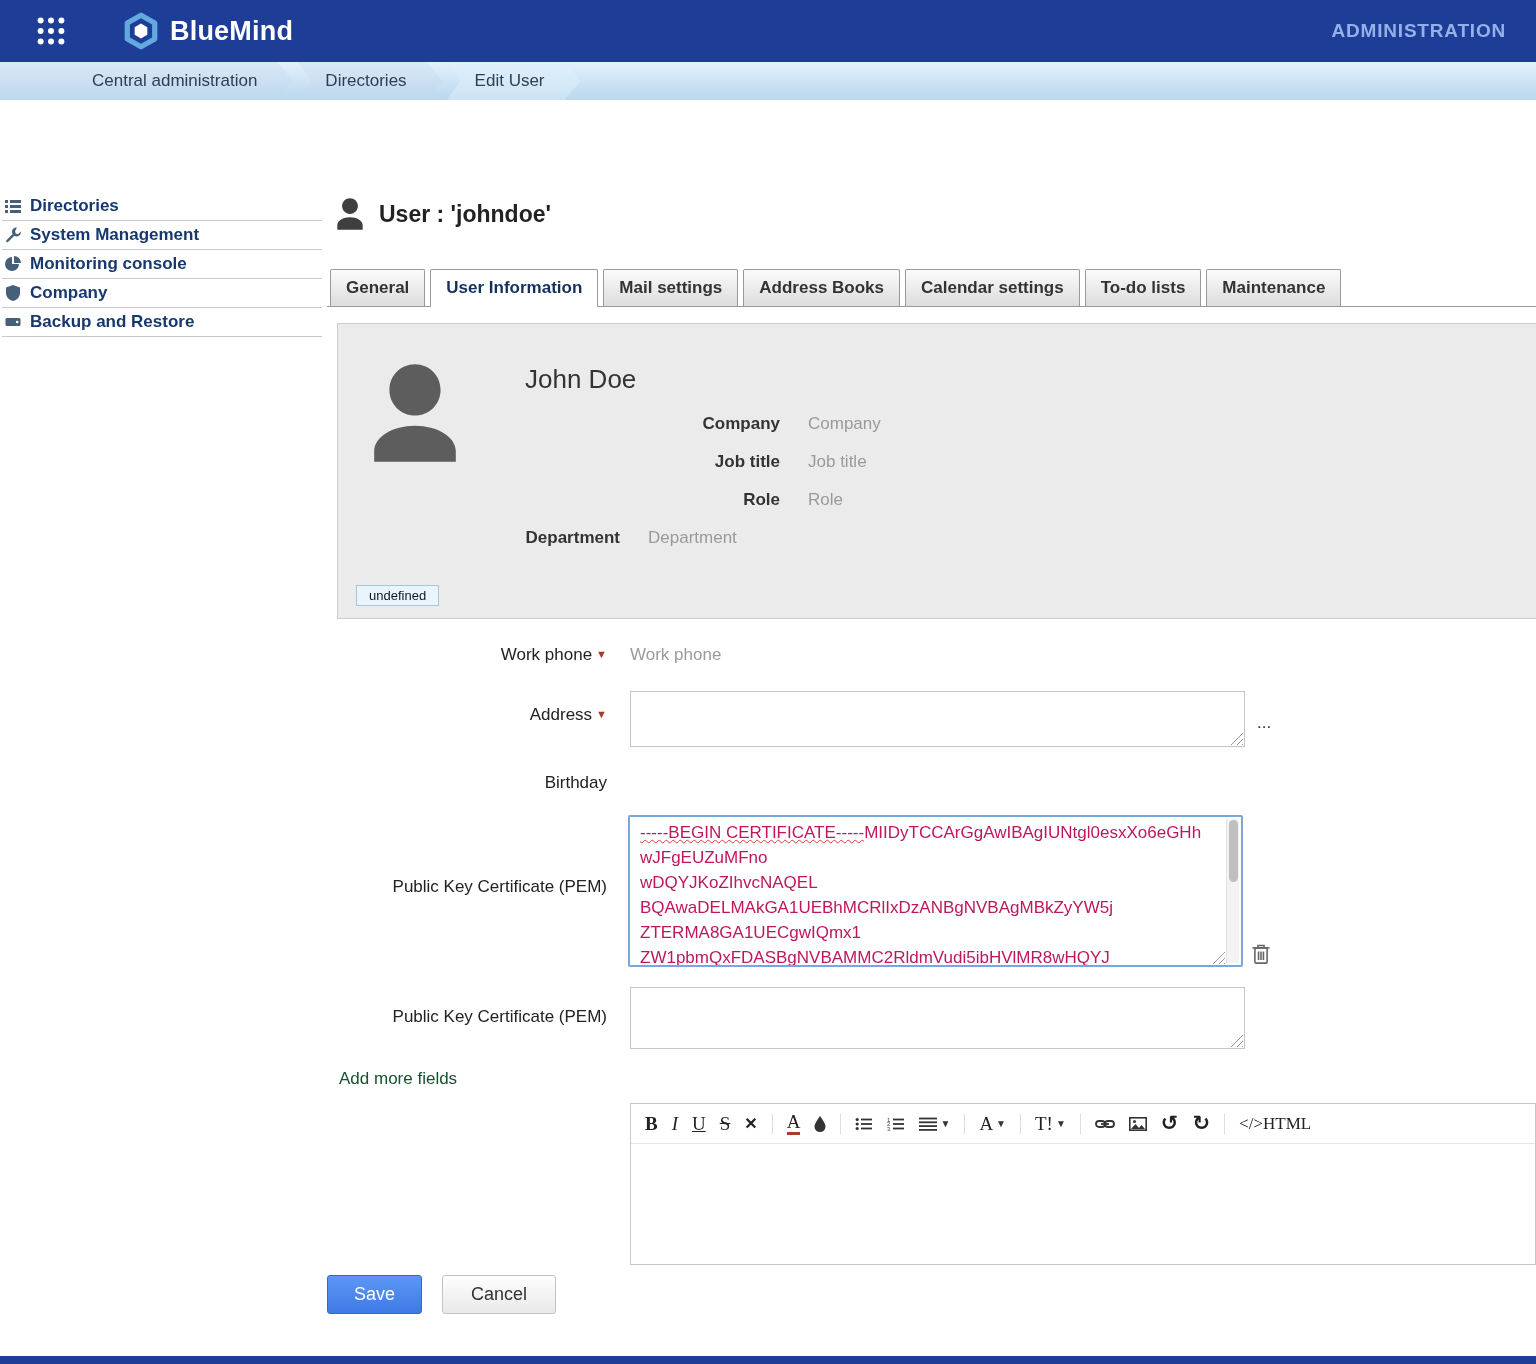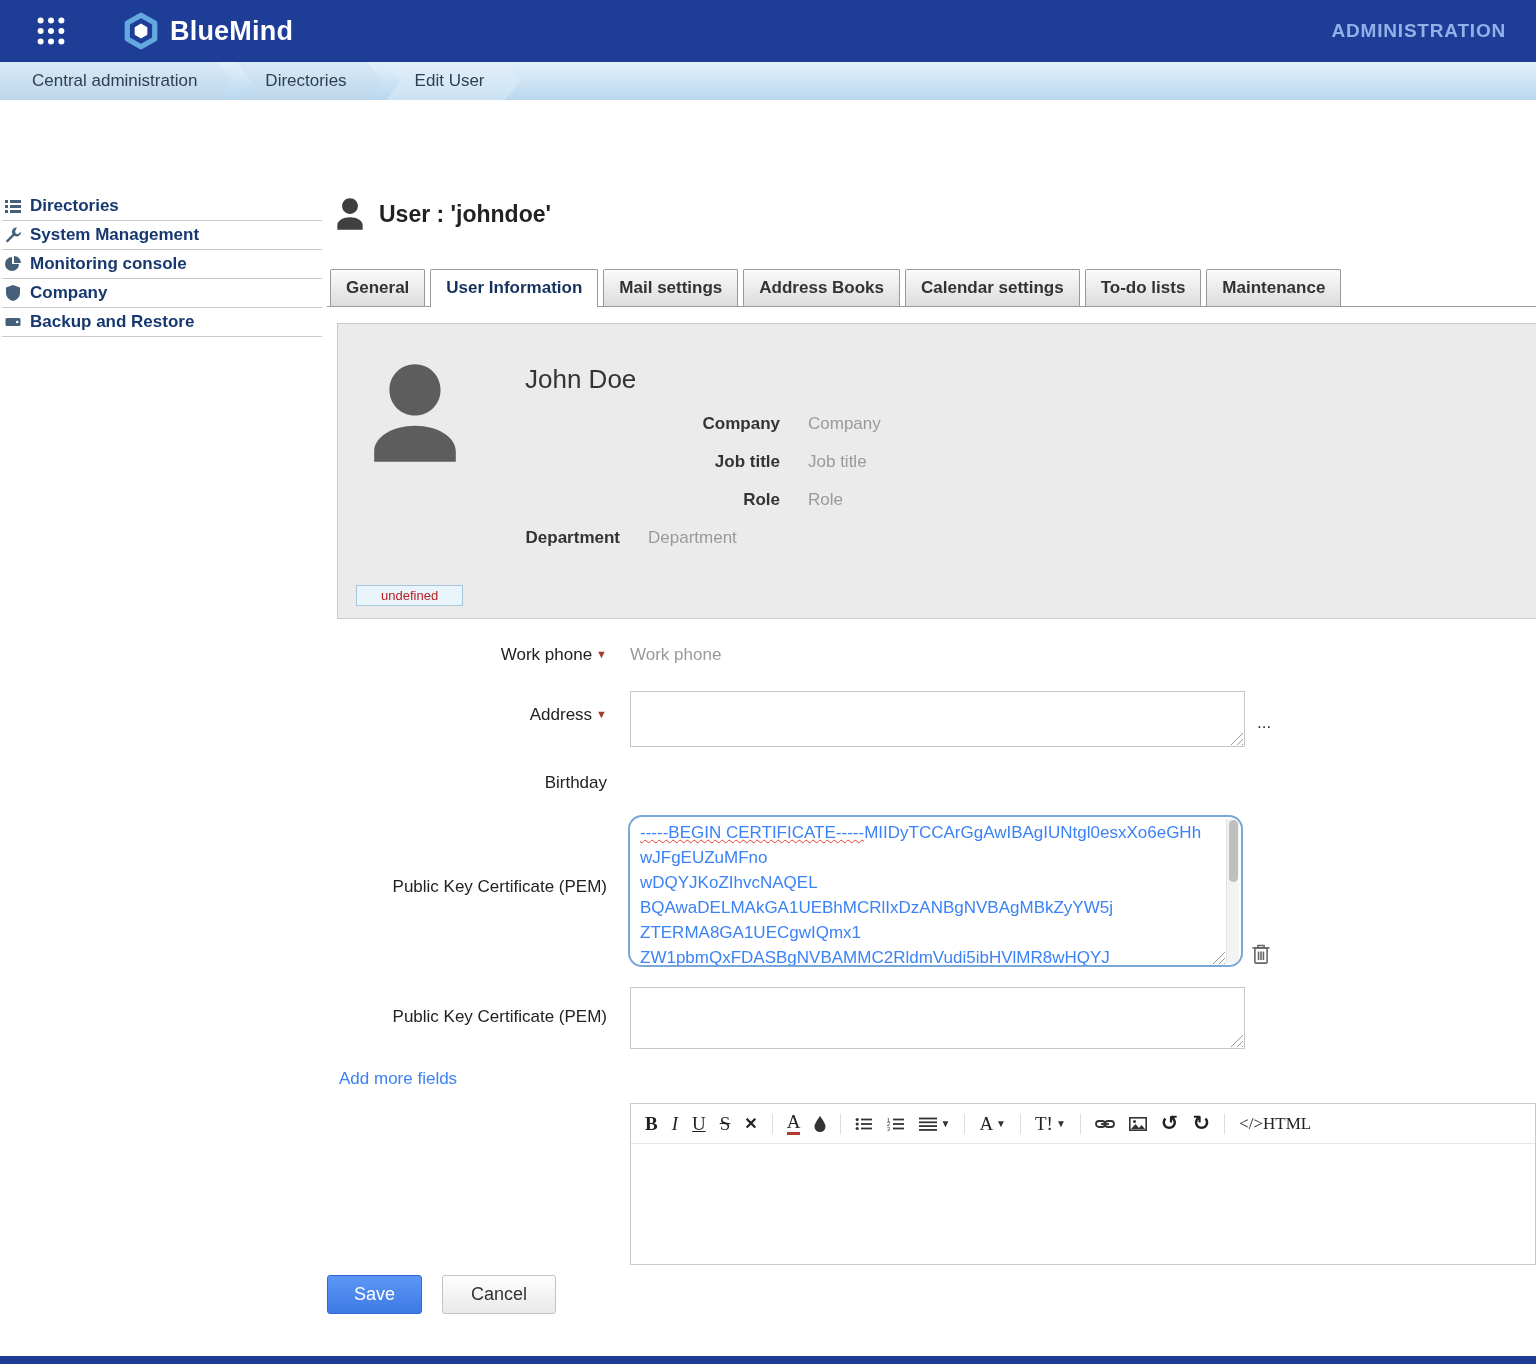--- a/index.html
+++ b/index.html
@@ -11,21 +11,21 @@
   .grid-icon { width:30px; height:30px; cursor:pointer; display:flex; }
   .brand { display:flex; align-items:center; gap:10px; margin-left:56px; }
   .brand-name { color:#fff; font-size:27px; font-weight:bold; letter-spacing:.2px; }
   .admin-label { margin-left:auto; color:#93b1e8; font-weight:bold; font-size:19px; letter-spacing:.8px; }
 
   
   .breadcrumb-bar { height:38px; background:linear-gradient(#e4f1fb,#b9d7ee); display:flex; align-items:stretch; }
   .crumb { display:flex; align-items:center; padding:0 36px 0 28px; margin-right:4px;
     background:linear-gradient(#d9eaf7,#bcd7ec); color:#2d3f55; font-size:17px; cursor:pointer;
     clip-path:polygon(0 0, calc(100% - 16px) 0, 100% 50%, calc(100% - 16px) 100%, 0 100%, 14px 50%); }
-  .crumb:first-child { clip-path:polygon(0 0, calc(100% - 16px) 0, 100% 50%, calc(100% - 16px) 100%, 0 100%); padding-left:32px; }
+  .crumb:first-child { clip-path:polygon(0 0, calc(100% - 16px) 0, 100% 50%, calc(100% - 16px) 100%, 0 100%); padding-left:92px; }
   .crumb.last { background:linear-gradient(#e2f0fa,#cbe3f5); }
 
   
   .layout { display:flex; align-items:flex-start; }
   .sidebar { width:327px; flex:none; padding:92px 0 0 2px; }
   .side-item { display:flex; align-items:center; gap:8px; width:320px; padding:4px 2px;
     border-bottom:1px solid #c9c9c9; color:#17386e; font-weight:bold; font-size:17px; cursor:pointer; }
   .sicon { width:18px; height:18px; flex:none; display:inline-flex; }
 
   .main { flex:1; min-width:0; padding-top:95px; }
@@ -44,47 +44,47 @@
   .panel { margin:16px 0 0 10px; background:#ebebeb; border:1px solid #ccc; border-right:none;
     position:relative; height:296px; padding:14px 0 0 16px; }
   .avatar { position:absolute; left:18px; top:30px; width:118px; height:118px; cursor:pointer; }
   .profile-name { margin-left:171px; padding-top:26px; font-size:26px; color:#333; }
   .profile-fields { margin-top:10px; }
   .pfrow { display:flex; align-items:center; padding:9px 0; }
   .plabel { width:426px; text-align:right; color:#333; font-weight:bold; font-size:17px; flex:none; }
   .pfrow.short .plabel { width:266px; }
   .pvalue { margin-left:28px; color:#9a9a9a; font-size:17px; cursor:text; }
   .undef-badge { position:absolute; left:18px; bottom:12px; background:#eaf4fb; border:1px solid #a8c6da;
-    color:#b91c1c; font-size:13px; padding:2px 24px; }
+    color:#0f172a; font-size:13px; padding:2px 12px; }
 
   
   .frow { display:flex; align-items:center; margin-top:26px; }
   .frow.top { align-items:flex-start; }
   .flabel { width:280px; text-align:right; color:#222; font-size:17px; flex:none; }
   .caret-red { color:#a23c2e; font-size:11px; margin-left:4px; vertical-align:2px; cursor:pointer; }
   .fplaceholder { margin-left:23px; color:#9a9a9a; font-size:17px; cursor:text; }
   .box { margin-left:23px; width:615px; background:#fff; border:1px solid #c6c6c6; position:relative; }
   .address-box { height:56px; }
   .pem2-box { height:62px; }
   .dots { margin-left:12px; color:#333; font-size:17px; align-self:flex-end; padding-bottom:14px; cursor:pointer; }
   .grip { position:absolute; right:1px; bottom:1px; width:14px; height:14px; cursor:nwse-resize;
     background:repeating-linear-gradient(135deg, transparent 0 3px, #9a9a9a 3px 4px);
     clip-path:polygon(100% 0, 100% 100%, 0 100%); }
 
   .cert-box { margin-left:21px; width:615px; height:152px; background:#fff; border:2px solid #79a7d9;
-    border-radius:14px; position:relative; padding:3px 28px 3px 10px; overflow:hidden;
-    font-size:17px; line-height:25px; color:#3b82f6; white-space:pre-wrap; word-break:break-all; cursor:text; }
+    border-radius:2px; position:relative; padding:3px 28px 3px 10px; overflow:hidden;
+    font-size:17px; line-height:25px; color:#be185d; white-space:pre-wrap; word-break:break-all; cursor:text; }
   .misspelled { text-decoration:underline; text-decoration-style:wavy; text-decoration-color:#e03c3c;
     text-decoration-thickness:1px; }
   .vscroll { position:absolute; top:2px; right:2px; bottom:2px; width:13px; background:#f3f3f3;
     border-left:1px solid #e2e2e2; cursor:pointer; }
   .vthumb { position:absolute; top:1px; left:2px; width:9px; height:62px; background:#bfbfbf; border-radius:5px; }
   .trash-btn { margin-left:8px; align-self:flex-end; margin-bottom:2px; width:20px; height:22px; cursor:pointer; }
 
-  .add-link { display:inline-block; margin:20px 0 0 12px; color:#3b82f6; font-size:17px; cursor:pointer; }
+  .add-link { display:inline-block; margin:20px 0 0 12px; color:#14532d; font-size:17px; cursor:pointer; }
 
   
   .editor { margin:14px 0 0 303px; width:calc(100% - 303px); background:#fff; border:1px solid #c9c9c9; }
   .toolbar { display:flex; align-items:center; gap:14px; padding:8px 14px; border-bottom:1px solid #e6e6e6;
     font-family:"Liberation Serif", serif; font-size:19px; color:#222; }
   .tbtn { display:inline-flex; align-items:center; gap:3px; cursor:pointer; line-height:1; }
   .tb-b { font-weight:bold; }
   .tb-i { font-style:italic; }
   .tb-u { text-decoration:underline; }
   .tb-s { text-decoration:line-through; }

